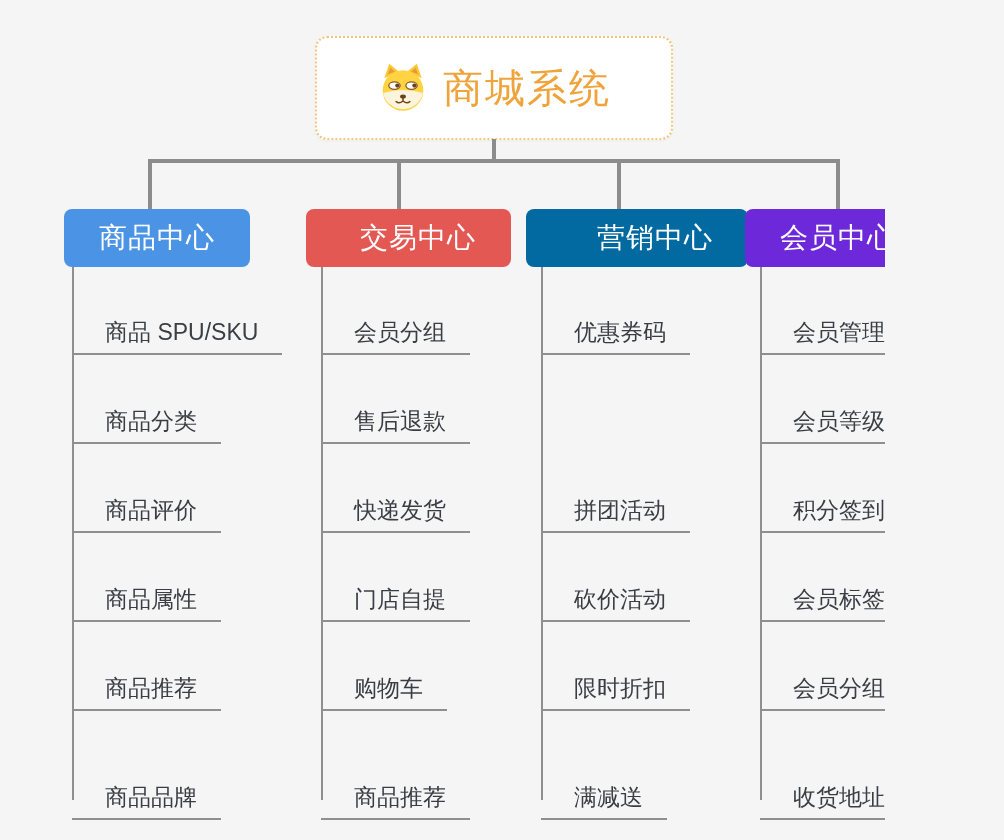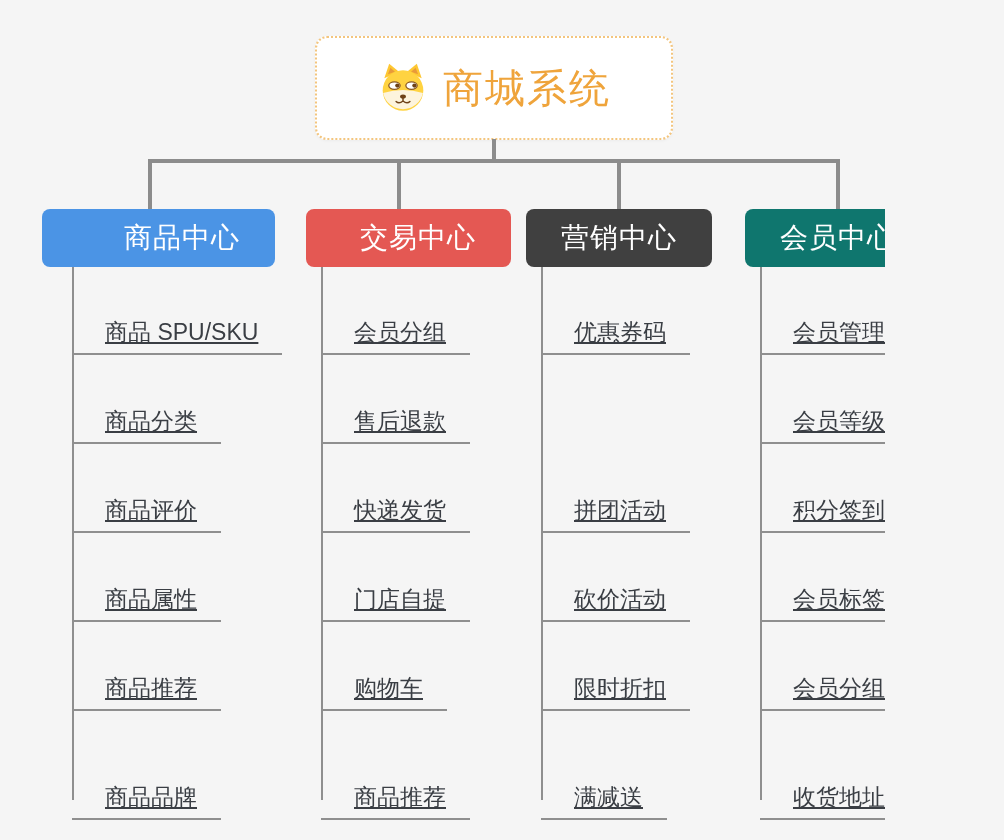--- a/index.html
+++ b/index.html
@@ -56,21 +56,21 @@
     border-radius:8px;
     color:#ffffff;
     font-size:28px;
     letter-spacing:1px;
     display:flex;
     align-items:center;
     justify-content:center;
     white-space:nowrap;
     cursor:default;
   }
-  .branch-box.b0{left:42px;background:#4b94e5;padding-left:47px;}
+  .branch-box.b0{left:64px;background:#4b94e5;}
   .branch-box.b1{left:306px;background:#e45853;padding-left:19px;}
   .branch-box.b2{left:526px;background:#eea83c;}
   .branch-box.b3{left:745px;background:#6ebe40;}
 
   
   .trunk{position:absolute;top:267px;width:2px;height:533px;background:#8f8f8f;}
   .trunk.c0{left:72px}
   .trunk.c1{left:321px}
   .trunk.c2{left:541px}
   .trunk.c3{left:760px}
@@ -78,21 +78,20 @@
   
   .leaf{
     position:absolute;
     white-space:nowrap;
     font-size:23px;
     line-height:27px;
     color:#3a3e44;
     padding:0 24px 7px 33px;
     border-bottom:2px solid #8f8f8f;
     cursor:default;
-    text-decoration:underline;
   }
   .leaf.c0{left:72px}
   .leaf.c1{left:321px}
   .leaf.c2{left:541px}
   .leaf.c3{left:760px}
   .leaf.r0{top:319px}
   .leaf.r1{top:408px}
   .leaf.r2{top:497px}
   .leaf.r3{top:586px}
   .leaf.r4{top:675px}
@@ -123,22 +122,22 @@
 
   <div class="stem"></div>
   <div class="hbar"></div>
   <div class="drop d0"></div>
   <div class="drop d1"></div>
   <div class="drop d2"></div>
   <div class="drop d3"></div>
 
   <div class="branch-box b0" style="background: rgb(75, 148, 229);">商品中心</div>
   <div class="branch-box b1" style="background: rgb(228, 88, 83);">交易中心</div>
-  <div class="branch-box b2" style="background: #404040;">营销中心</div>
-  <div class="branch-box b3" style="background: #0f766e; font-family: Liberation Serif, serif;">会员中心</div>
+  <div class="branch-box b2" style="background: #0369a1; padding-left: 36px;">营销中心</div>
+  <div class="branch-box b3" style="background: #6d28d9; font-family: Liberation Serif, serif;">会员中心</div>
 
   <div class="trunk c0"></div>
   <div class="trunk c1"></div>
   <div class="trunk c2"></div>
   <div class="trunk c3"></div>
 
   <div class="leaf c0 r0">商品 SPU/SKU</div>
   <div class="leaf c0 r1">商品分类</div>
   <div class="leaf c0 r2">商品评价</div>
   <div class="leaf c0 r3">商品属性</div>

